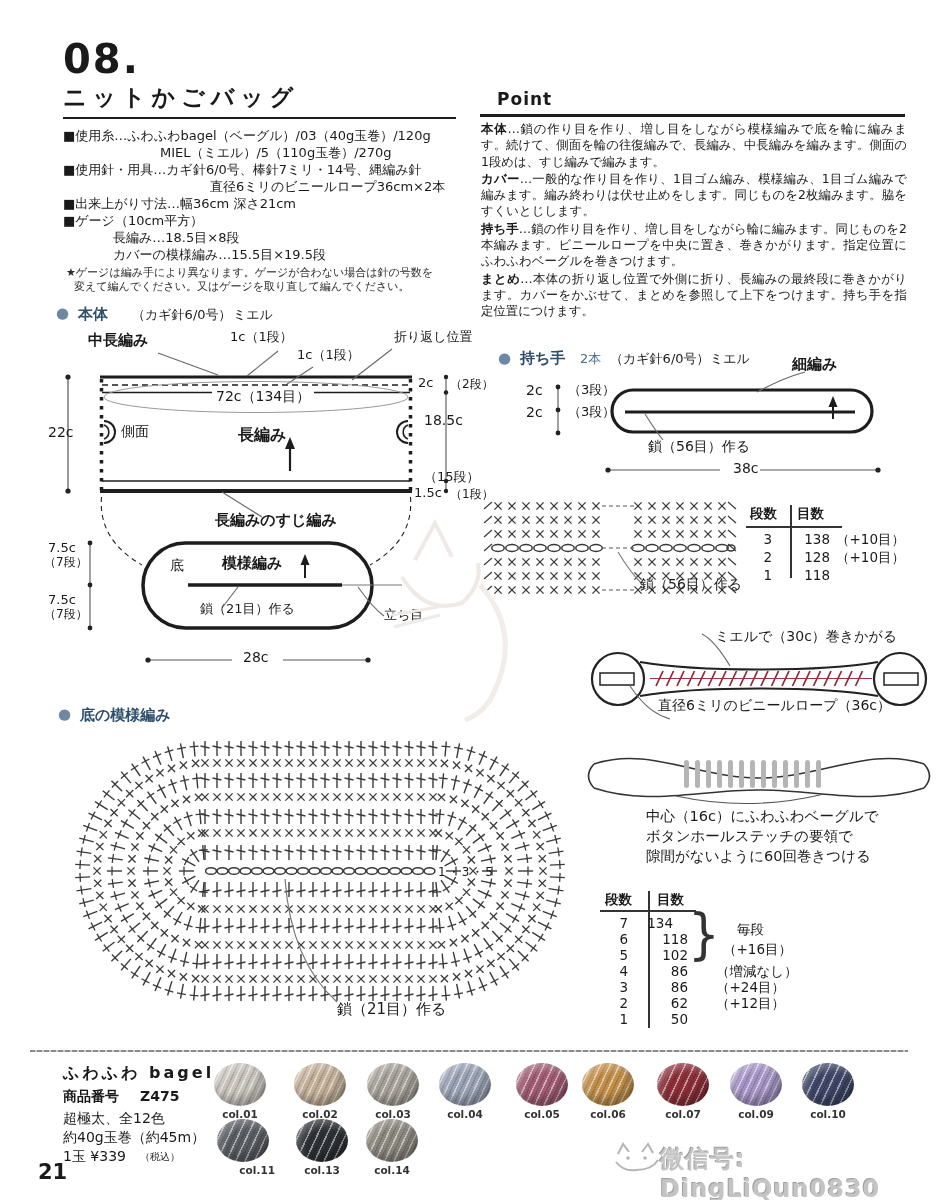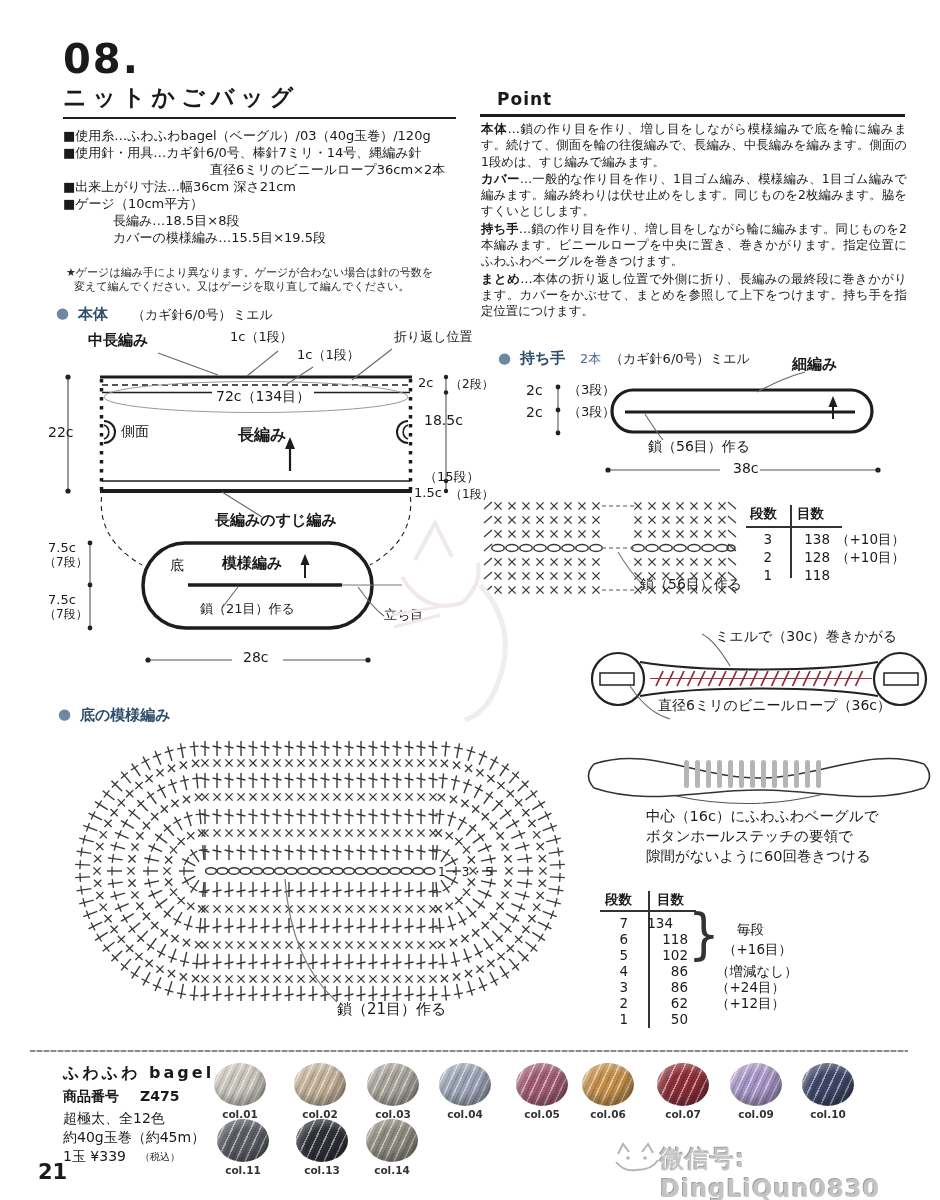--- a/index.html
+++ b/index.html
@@ -36,20 +36,21 @@
 <body>
 
 <div id="page">
 
   <div class="lbl b" style="left:63px;top:36px;font-size:40px;letter-spacing:2px;">08.</div>
   <div class="lbl b" style="left:63px;top:84px;font-size:23px;letter-spacing:6px;">ニットかごバッグ</div>
   <div class="rule" style="left:63px;top:117px;width:393px;height:2px;"></div>
 
   <div style="position:absolute;left:63px;top:127px;width:412px;">
     <div class="materials-line">■使用糸…ふわふわbagel（ベーグル）/03（40g玉巻）/120g</div>
+    <div class="materials-line ind1">MIEL（ミエル）/5（110g玉巻）/270g</div>
     <div class="materials-line">■使用針・用具…カギ針6/0号、棒針7ミリ・14号、縄編み針</div>
     <div class="materials-line ind2">直径6ミリのビニールロープ36cm×2本</div>
     <div class="materials-line">■出来上がり寸法…幅36cm 深さ21cm</div>
     <div class="materials-line">■ゲージ（10cm平方）</div>
     <div class="materials-line ind3">長編み…18.5目×8段</div>
     <div class="materials-line ind3">カバーの模様編み…15.5目×19.5段</div>
   </div>
   <div class="lbl note" style="left:74px;top:280px;">変えて編んでください。又はゲージを取り直して編んでください。</div>
   <div class="lbl note" style="left:66px;top:266px;">★ゲージは編み手により異なります。ゲージが合わない場合は針の号数を</div>
 
@@ -1651,21 +1652,21 @@
   <div class="ball-label" style="left:433px;top:1108px;">col.04</div>
   <div class="ball-label" style="left:510px;top:1108px;">col.05</div>
   <div class="ball-label" style="left:576px;top:1108px;">col.06</div>
   <div class="ball-label" style="left:651px;top:1108px;">col.07</div>
   <div class="ball-label" style="left:724px;top:1108px;">col.09</div>
   <div class="ball-label" style="left:796px;top:1108px;">col.10</div>
 
   <div class="ball" style="left: 217px; top: 1119px; background-color: rgb(90, 93, 99);"></div>
   <div class="ball" style="left: 296px; top: 1119px; background-color: rgb(46, 49, 54);"></div>
   <div class="ball" style="left: 366px; top: 1119px; background-color: rgb(139, 136, 126);"></div>
-  <div class="ball-label" style="left:211px;top:1164px;">col.11</div>
+  <div class="ball-label" style="left:211px;top:1164px;text-align:right;">col.11</div>
   <div class="ball-label" style="left:290px;top:1164px;">col.13</div>
   <div class="ball-label" style="left:360px;top:1164px;">col.14</div>
 
   <svg style="left:612px;top:1140px;" width="52" height="40" viewBox="0 0 52 40">
     <path d="M6,14 L11,4 L17,12" fill="none" stroke="#b5b5b5" stroke-width="2"></path>
     <path d="M30,12 L36,4 L41,13" fill="none" stroke="#b5b5b5" stroke-width="2"></path>
     <path d="M4,22 Q12,32 24,30 Q40,30 46,20" fill="none" stroke="#b5b5b5" stroke-width="2"></path>
     <circle cx="16" cy="18" r="1.8" fill="#b5b5b5"></circle>
       <circle cx="33" cy="18" r="1.8" fill="#b5b5b5"></circle>
   </svg>

